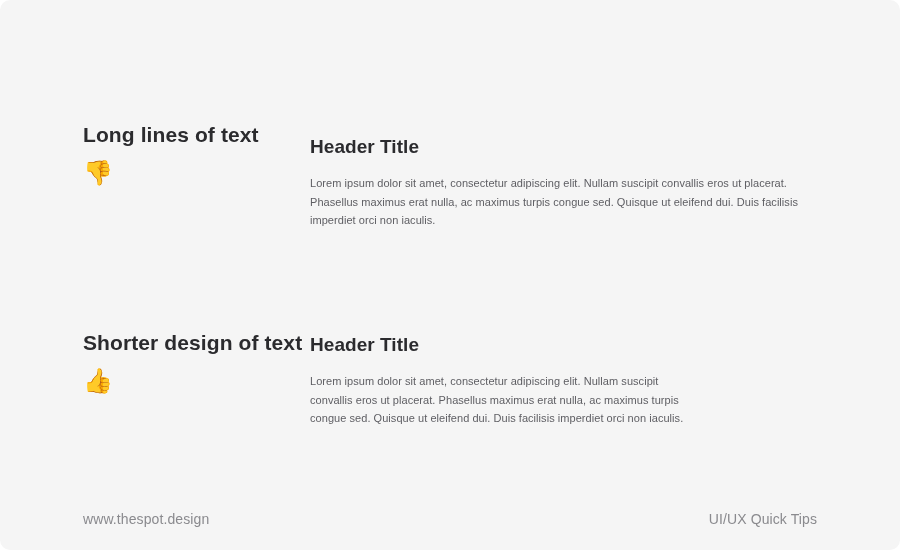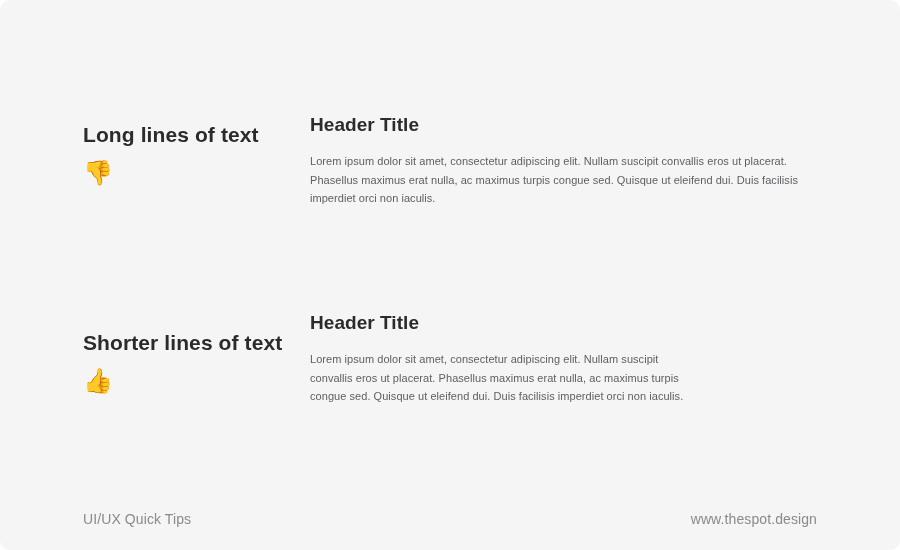--- a/index.html
+++ b/index.html
@@ -57,20 +57,21 @@
 
   .emoji {
     display: block;
     margin-top: 14px;
     font-size: 24px;
     line-height: 28px;
   }
 
   .content-col {
     flex: 0 0 auto;
+    margin-top: 22px;
   }
 
   .header-title {
     margin: 0;
     font-size: 19px;
     font-weight: bold;
     color: #2b2b2e;
     letter-spacing: 0.05px;
     line-height: 26px;
   }
@@ -115,27 +116,27 @@
       <span class="emoji">👎</span>
     </div>
     <div class="content-col">
       <h2 class="header-title">Header Title</h2>
       <p class="body-copy copy-wide">Lorem ipsum dolor sit amet, consectetur adipiscing elit. Nullam suscipit convallis eros ut placerat. Phasellus maximus erat nulla, ac maximus turpis congue sed. Quisque ut eleifend dui. Duis facilisis imperdiet orci non iaculis.</p>
     </div>
   </div>
 
   <div class="block" id="block-short">
     <div class="label-col">
-      <p class="col-label">Shorter lines of text</p>
+      <p class="col-label">Shorter design of text</p>
       <span class="emoji">👍</span>
     </div>
     <div class="content-col">
       <h2 class="header-title">Header Title</h2>
       <p class="body-copy copy-narrow">Lorem ipsum dolor sit amet, consectetur adipiscing elit. Nullam suscipit convallis eros ut placerat. Phasellus maximus erat nulla, ac maximus turpis congue sed. Quisque ut eleifend dui. Duis facilisis imperdiet orci non iaculis.</p>
     </div>
   </div>
 
   <div class="footer">
+    <span class="footer-text">www.thespot.design</span>
     <span class="footer-text">UI/UX Quick Tips</span>
-    <span class="footer-text">www.thespot.design</span>
   </div>
 
 </div>
 
 </body></html>

